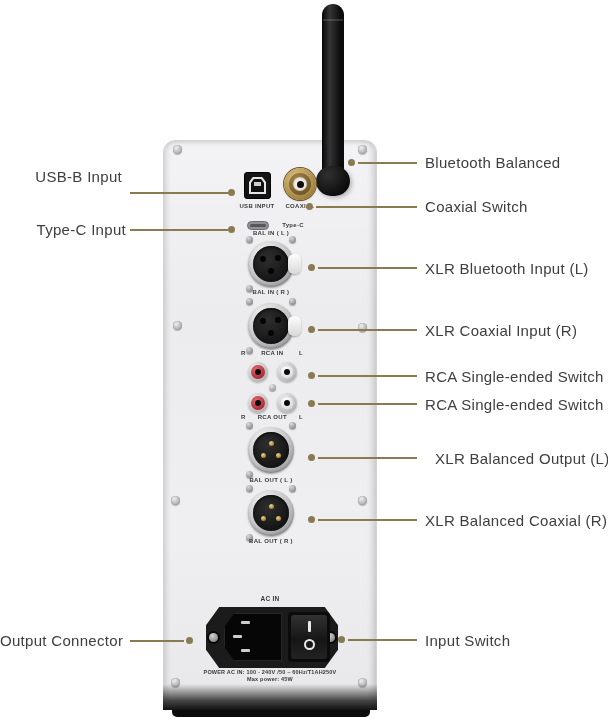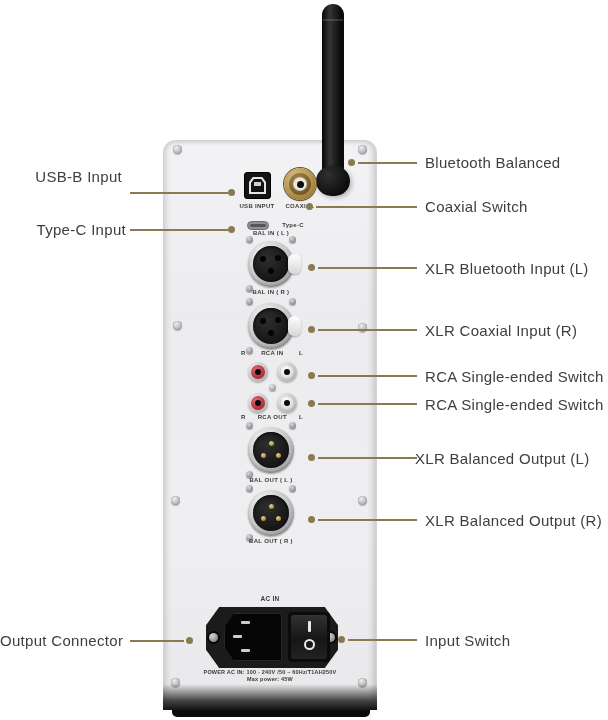--- a/index.html
+++ b/index.html
@@ -294,26 +294,26 @@
     <div class="co-text" style="left:425px;top:368px">RCA Single-ended Switch</div>
   </div>
   <div>
     <div class="co-dot" style="left:308px;top:400px"></div>
     <div class="co-line" style="left:318px;top:403px;width:99px"></div>
     <div class="co-text" style="left:425px;top:396px">RCA Single-ended Switch</div>
   </div>
   <div>
     <div class="co-dot" style="left:308px;top:454px"></div>
     <div class="co-line" style="left:318px;top:457px;width:99px"></div>
-    <div class="co-text" style="left:415px;top:450px">XLR Balanced Output (L)</div>
+    <div class="co-text" style="left:435px;top:450px">XLR Balanced Output (L)</div>
   </div>
   <div>
     <div class="co-dot" style="left:308px;top:516px"></div>
     <div class="co-line" style="left:318px;top:519px;width:99px"></div>
-    <div class="co-text" style="left:425px;top:512px">XLR Balanced Output (R)</div>
+    <div class="co-text" style="left:425px;top:512px">XLR Balanced Coaxial (R)</div>
   </div>
   <div>
     <div class="co-dot" style="left:338px;top:636px"></div>
     <div class="co-line" style="left:348px;top:639px;width:69px"></div>
     <div class="co-text" style="left:425px;top:632px">Input Switch</div>
   </div>
 
 </div>
 
 </body></html>

